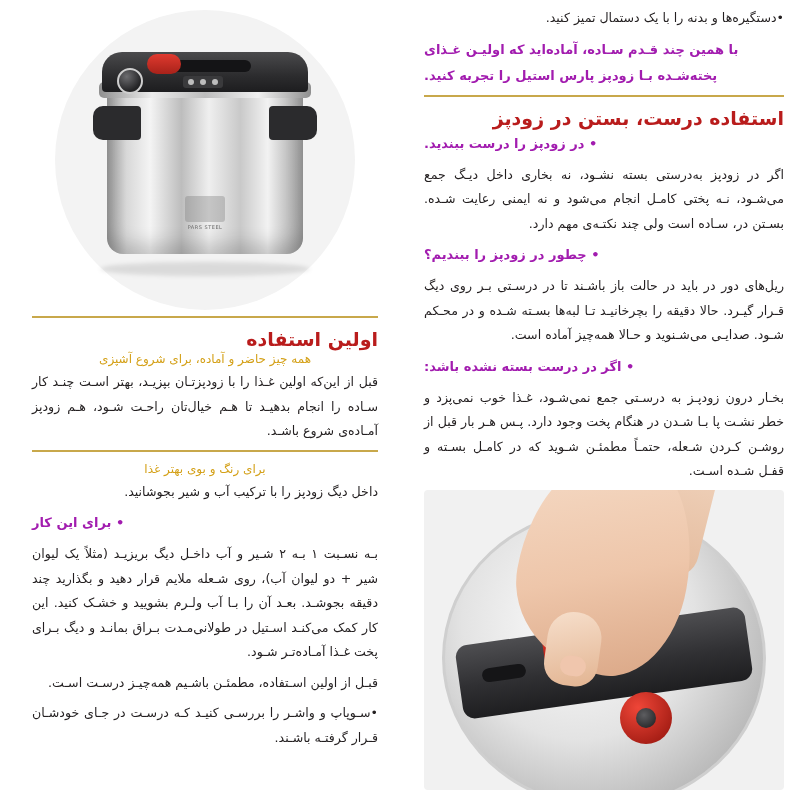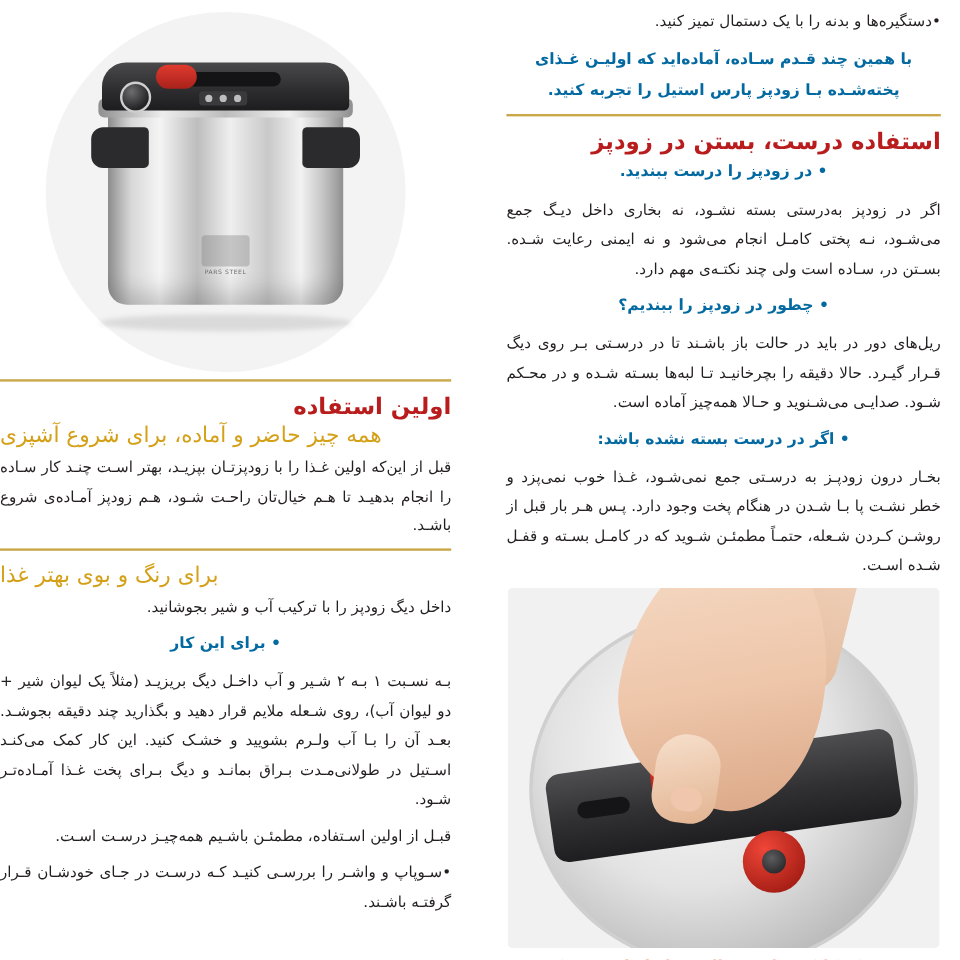--- a/index.html
+++ b/index.html
@@ -15,55 +15,55 @@
     overflow: hidden;
     background: #ffffff;
     display: flex;
     flex-direction: row-reverse;
   }
   
   .col {
     position: relative;
     height: 800px;
   }
-  .col-right { width: 400px; padding: 10px 24px 6px 0; }
+  .col-right { width: 400px; padding: 10px 24px 6px 0; margin-left: 32px; }
   .col-left  { width: 400px; padding: 6px 16px 6px 22px; }
 
   
   .p {
     direction: rtl;
     text-align: justify;
     color: #231f20;
     font-size: 12.6px;
     line-height: 1.95;
     margin: 0 0 6px 0;
     letter-spacing: 0.1px;
   }
   .p-bullet { }
   .lead {
     font-weight: bold;
     font-size: 13px;
     line-height: 2.0;
-    color: #0369a1;
-    text-align: center;
+    color: #a21caf;
+    text-align: left;
   }
   .heading {
     direction: rtl;
     text-align: right;
     color: #b91c1c;
     font-weight: bold;
     font-size: 19px;
     margin: 4px 0 2px 0;
     letter-spacing: 0;
   }
   .subheading {
     direction: rtl;
-    text-align: left;
+    text-align: center;
     color: #d4a017;
-    font-size: 18px;
+    font-size: 12px;
     margin: 0 0 4px 0;
   }
   .rule {
     height: 2px;
     background: #c8a84b;
     margin: 6px 0 10px 0;
     width: 100%;
   }
   .rule-short { width: 100%; }
   .caption {

